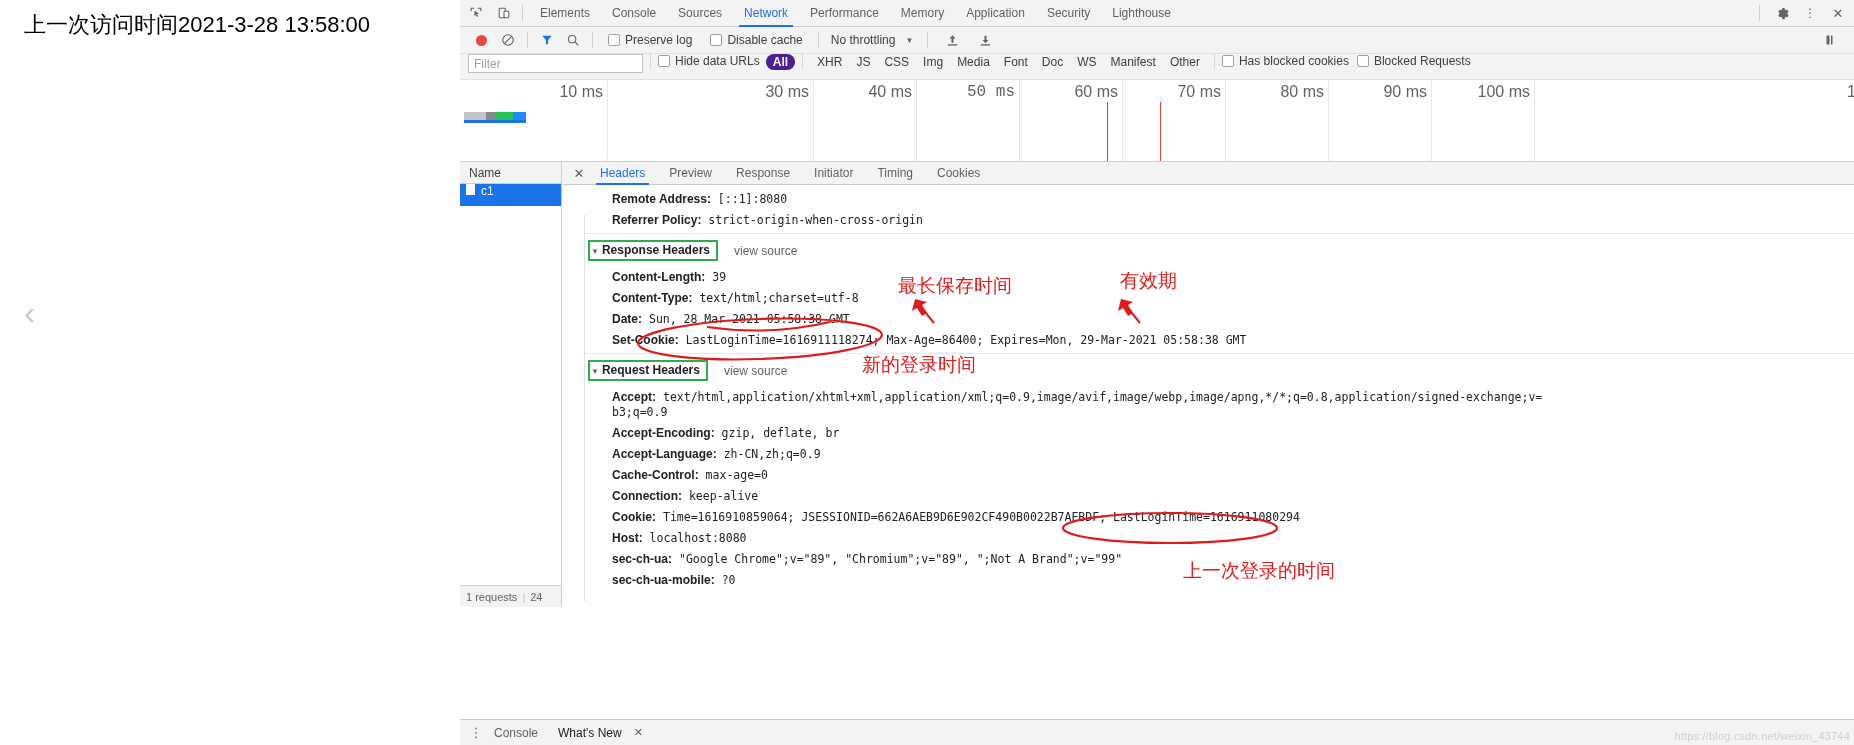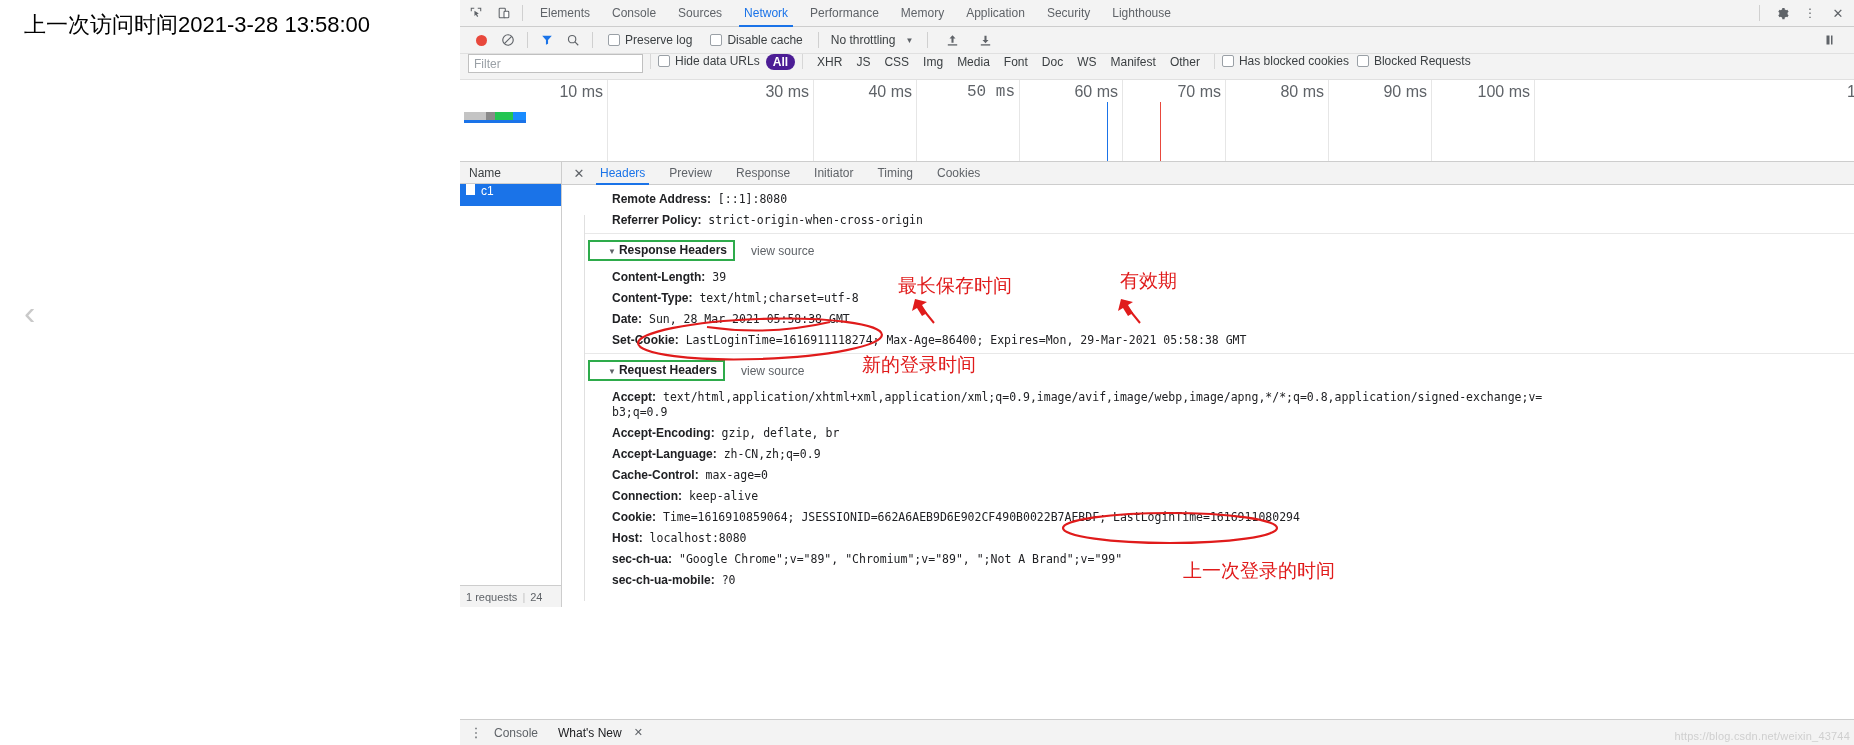--- a/index.html
+++ b/index.html
@@ -136,21 +136,21 @@
     font-family:"Liberation Sans", sans-serif; font-weight:bold;
     font-size:12px; color:#202124;
   }
   .sect {
     padding:6px 0 6px 4px; font-family:"Liberation Sans", sans-serif;
     font-weight:bold; font-size:12px; color:#202124;
     border-top:1px solid #e8e8e8; margin-top:2px; display:flex; align-items:center;
   }
   .sect .tri { font-size:8px; margin-right:3px; color:#5f6368; }
   .sect .boxed {
-    border:2px solid #2eab4b; padding:1px 6px 2px 18px; display:inline-block;
+    border:2px solid #2eab4b; padding:1px 6px 2px 1px; display:inline-block;
   }
   .viewsrc { font-family:"Liberation Sans", sans-serif; font-weight:normal; color:#5f6368; margin-left:16px; font-size:12px;}
   .lguide { position:absolute; left:22px; top:30px; bottom:6px; width:1px; background:#e0e0e0;}
 
   
   #reqlist-foot {
     height:22px; background:#f3f3f3; border-top:1px solid #cdcdcd;
     font-size:11px; color:#5f6368; display:flex; align-items:center; padding-left:6px;
     white-space:nowrap;
   }

